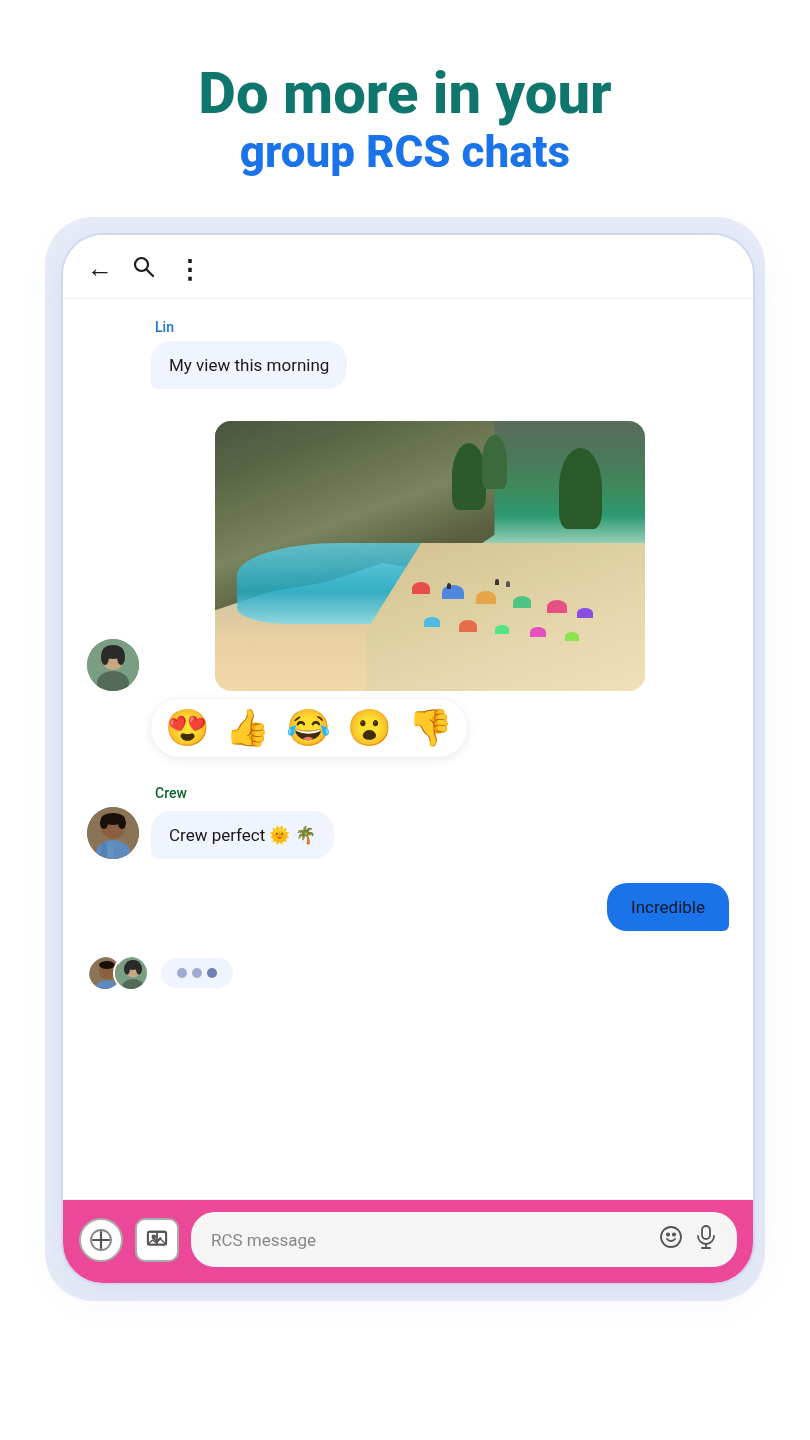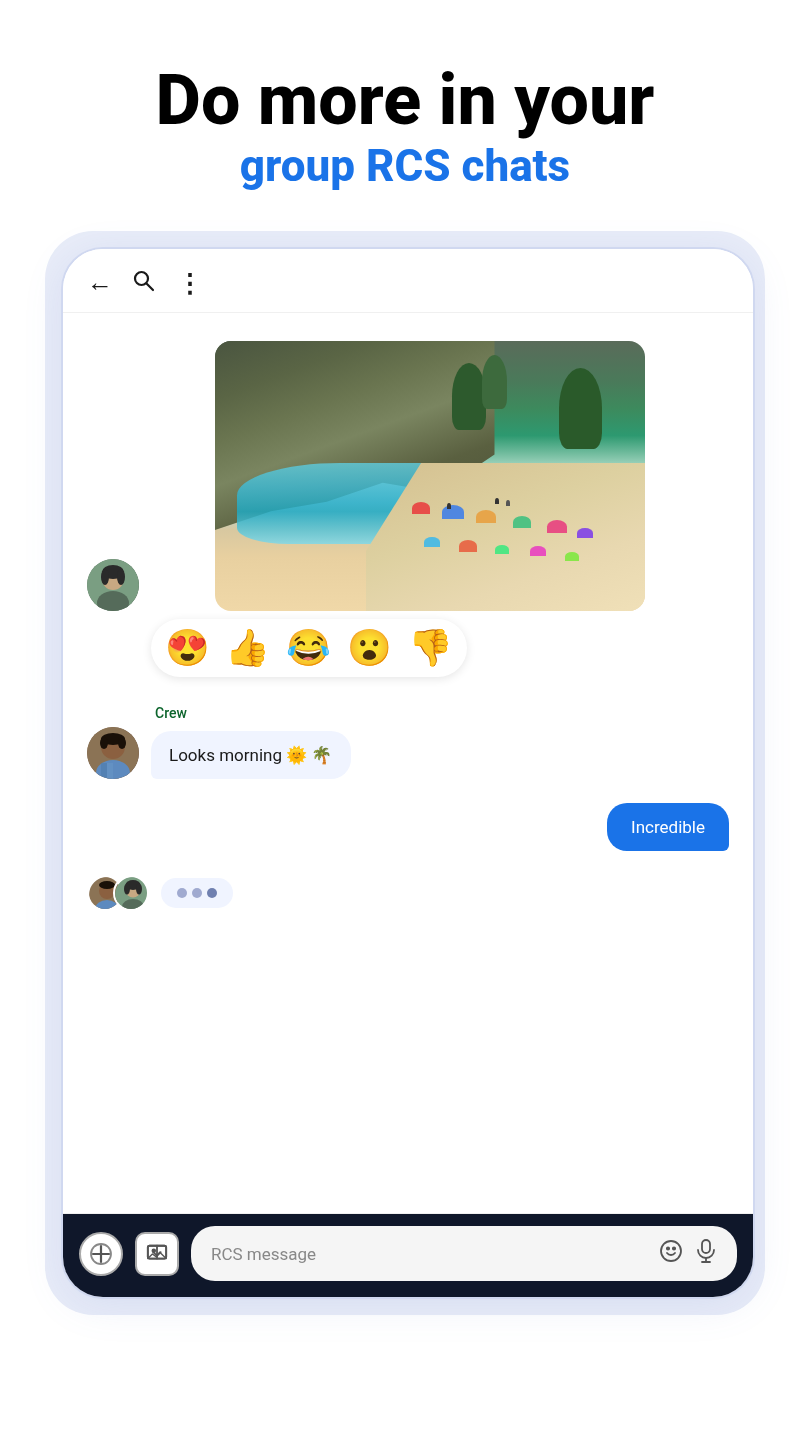--- a/index.html
+++ b/index.html
@@ -15,23 +15,23 @@
       overflow-x: hidden;
     }
 
     .header-section {
       width: 100%;
       text-align: center;
       padding: 60px 60px 40px;
     }
 
     .header-title-black {
-      font-size: 70px;
+      font-size: 58px;
       font-weight: 800;
-      color: #000000;
+      color: #0f766e;
       line-height: 1.15;
       display: block;
     }
 
     .header-title-blue {
       font-size: 44px;
       font-weight: 800;
       color: #1a73e8;
       line-height: 1.15;
       display: block;
@@ -150,21 +150,21 @@
       font-size: 17px;
       color: #1a1a1a;
       max-width: 420px;
     }
 
     .bubble-outgoing {
       background: #1a73e8;
       border-radius: 20px 20px 6px 20px;
       padding: 14px 24px;
       font-size: 17px;
-      color: #ffffff;
+      color: #0f172a;
       max-width: 320px;
       margin-left: auto;
     }
 
     .outgoing-row {
       display: flex;
       justify-content: flex-end;
       margin-bottom: 24px;
     }
 
@@ -278,21 +278,21 @@
       height: 10px;
       border-radius: 50%;
       background: #a0aad0;
     }
 
     
     .input-bar {
       display: flex;
       align-items: center;
       padding: 12px 16px 16px;
-      background: #0f172a;
+      background: #ec4899;
       gap: 12px;
       border-top: 1px solid #f0f0f0;
     }
 
     .input-action-btn {
       width: 44px;
       height: 44px;
       border-radius: 50%;
       border: 2px solid #aaa;
       display: flex;
@@ -367,20 +367,27 @@
             <circle cx="10.5" cy="10.5" r="6.5"></circle>
             <line x1="15.5" y1="15.5" x2="22" y2="22"></line>
           </svg>
         </div>
         <div class="toolbar-icon" style="font-size:26px;letter-spacing:0;font-weight:700;">⋮</div>
       </div>
     </div>
 
     <div class="chat-area">
 
+      <div class="message-group">
+        <div class="sender-name">Lin</div>
+        <div class="message-row">
+          <div style="width:52px; flex-shrink:0;"></div>
+          <div class="bubble">My view this morning</div>
+        </div>
+      </div>
 
       <div style="display:flex; align-items:flex-end; gap:12px; margin-bottom:0;">
 
         <div class="avatar avatar-lin">
           <svg class="avatar-svg" viewBox="0 0 52 52" xmlns="http://www.w3.org/2000/svg">
             <circle cx="26" cy="26" r="26" fill="#7a9e82"></circle>
 
             <ellipse cx="26" cy="44" rx="16" ry="12" fill="#556b5a"></ellipse>
 
             <circle cx="26" cy="20" r="11" fill="#c8a882"></circle>
@@ -450,21 +457,21 @@
               <rect x="20" y="36" width="6" height="16" fill="#6a98c8" opacity="0.5"></rect>
 
               <circle cx="26" cy="20" r="12" fill="#8B6040"></circle>
 
               <ellipse cx="26" cy="12" rx="12" ry="6" fill="#1a1008"></ellipse>
               <ellipse cx="17" cy="16" rx="4" ry="6" fill="#1a1008"></ellipse>
               <ellipse cx="35" cy="16" rx="4" ry="6" fill="#1a1008"></ellipse>
             </svg>
           </div>
           <div class="bubble">
-            <span>Looks morning 🌞 🌴</span>
+            <span>Crew perfect 🌞 🌴</span>
           </div>
         </div>
       </div>
 
       <div class="outgoing-row">
         <div class="bubble-outgoing">Incredible</div>
       </div>
 
       <div class="typing-row">
         <div class="typing-avatars">

